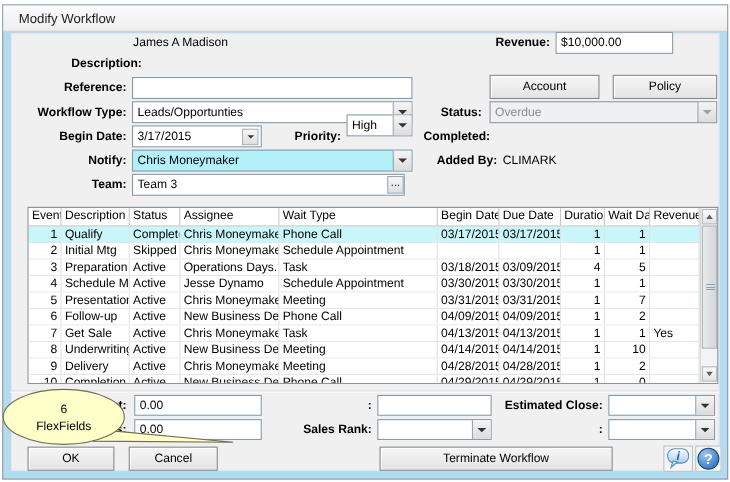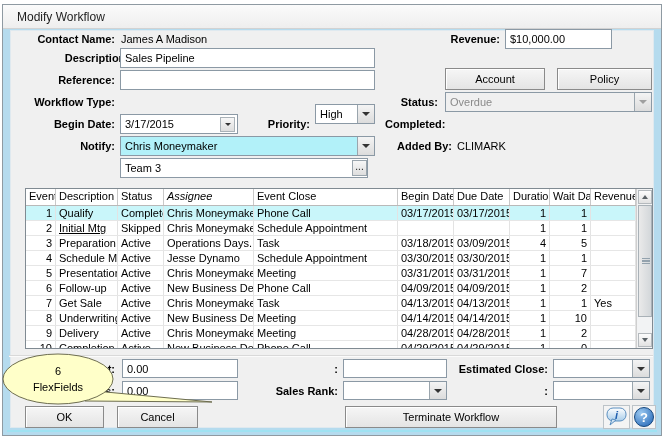--- a/index.html
+++ b/index.html
@@ -64,34 +64,38 @@
 
 <div id="stage">
   <div id="win">
     <div id="titlebar">
       <span class="t">Modify Workflow</span>
     </div>
     <div id="client"></div>
     <div class="btm-glow"></div>
   </div>
 
-  <span class="lbl" style="left:10px;top:33px;width:105px;">Contact Name:</span>
   <span class="val" style="left:121px;top:33px;">James A Madison</span>
   <span class="lbl" style="left:400px;top:33px;width:100px;">Revenue:</span>
   <input class="tb num" style="left: 505px; top: 29px; width: 107px;" readonly="" value="$10,000.00">
 
   <span class="lbl" style="left:24px;top:52px;width:105px;">Description:</span>
-  <input class="tb" style="left: 120px; top: 48px; width: 255px;" readonly="" value="Sales Pipeline">
 
   <span class="lbl" style="left:10px;top:74px;width:105px;">Reference:</span>
   <input class="tb" style="left: 120px; top: 70px; width: 255px;" readonly="" value="">
   <div class="pushbtn" style="left:557px;top:68px;width:95px;">Policy</div>
   <div class="pushbtn" style="left:445px;top:68px;width:100px;">Account</div>
 
   <span class="lbl" style="left:10px;top:96px;width:105px;">Workflow Type:</span>
+  <div class="dd" style="left:120px;top:92px;width:255px;">
+    <span class="txt">Leads/Opportunties</span>
+    <span class="btn">
+        <span class="tri"></span>
+      </span>
+  </div>
   <span class="lbl" style="left:358px;top:96px;width:80px;">Status:</span>
   <div class="dd disabled" style="left:445px;top:92px;width:207px;">
     <span class="txt">Overdue</span>
     <span class="btn">
         <span class="tri"></span>
       </span>
   </div>
 
   <span class="lbl" style="left:10px;top:118px;width:105px;">Begin Date:</span>
   <div class="dd" style="left:120px;top:114px;width:118px;">
@@ -113,30 +117,31 @@
   <span class="lbl" style="left:10px;top:140px;width:105px;">Notify:</span>
   <div class="dd hl" style="left:120px;top:136px;width:255px;">
     <span class="txt">Chris Moneymaker</span>
     <span class="btn">
         <span class="tri"></span>
       </span>
   </div>
   <span class="lbl" style="left:385px;top:140px;width:67px;">Added By:</span>
   <span class="val" style="left:457px;top:140px;">CLIMARK</span>
 
+  <span class="lbl" style="left:10px;top:162px;width:105px;">Team:</span>
   <input class="tb" style="left: 120px; top: 158px; width: 248px;" readonly="" value="Team 3">
   <div class="dots-btn">...</div>
 
   <div id="grid">
     <div id="grid-header">
         <div class="hcell" style="width: 30px;">Event</div>
         <div class="hcell" style="width: 62px;">Description</div>
         <div class="hcell" style="width: 46px;">Status</div>
-        <div class="hcell" style="width: 90px; font-style: italic;">Assignee</div>
-        <div class="hcell" style="width: 144px;">Event Close</div>
+        <div class="hcell" style="width: 90px;">Assignee</div>
+        <div class="hcell" style="width: 144px;">Wait Type</div>
         <div class="hcell" style="width: 56px;">Begin Date</div>
         <div class="hcell" style="width: 56px;">Due Date</div>
         <div class="hcell" style="width: 40px;">Duration</div>
         <div class="hcell" style="width: 41px;">Wait Days</div>
         <div class="hcell" style="width: 45px;">Revenue</div>
       </div>
     <div id="grid-body">
         <div class="grow selected">
           <div class="gcell r" style="width: 30px;">1</div>
           <div class="gcell" style="width: 62px;">Qualify</div>
@@ -144,21 +149,21 @@
           <div class="gcell" style="width: 90px;">Chris Moneymaker</div>
           <div class="gcell" style="width: 144px;">Phone Call</div>
           <div class="gcell" style="width: 56px;">03/17/2015</div>
           <div class="gcell" style="width: 56px;">03/17/2015</div>
           <div class="gcell r" style="width: 40px;">1</div>
           <div class="gcell r" style="width: 41px;">1</div>
           <div class="gcell" style="width: 45px;"></div>
         </div>
         <div class="grow">
           <div class="gcell r" style="width: 30px;">2</div>
-          <div class="gcell" style="width: 62px; text-decoration: underline;">Initial Mtg</div>
+          <div class="gcell" style="width: 62px;">Initial Mtg</div>
           <div class="gcell" style="width: 46px;">Skipped</div>
           <div class="gcell" style="width: 90px;">Chris Moneymaker</div>
           <div class="gcell" style="width: 144px;">Schedule Appointment</div>
           <div class="gcell" style="width: 56px;"></div>
           <div class="gcell" style="width: 56px;"></div>
           <div class="gcell r" style="width: 40px;">1</div>
           <div class="gcell r" style="width: 41px;">1</div>
           <div class="gcell" style="width: 45px;"></div>
         </div>
         <div class="grow">

